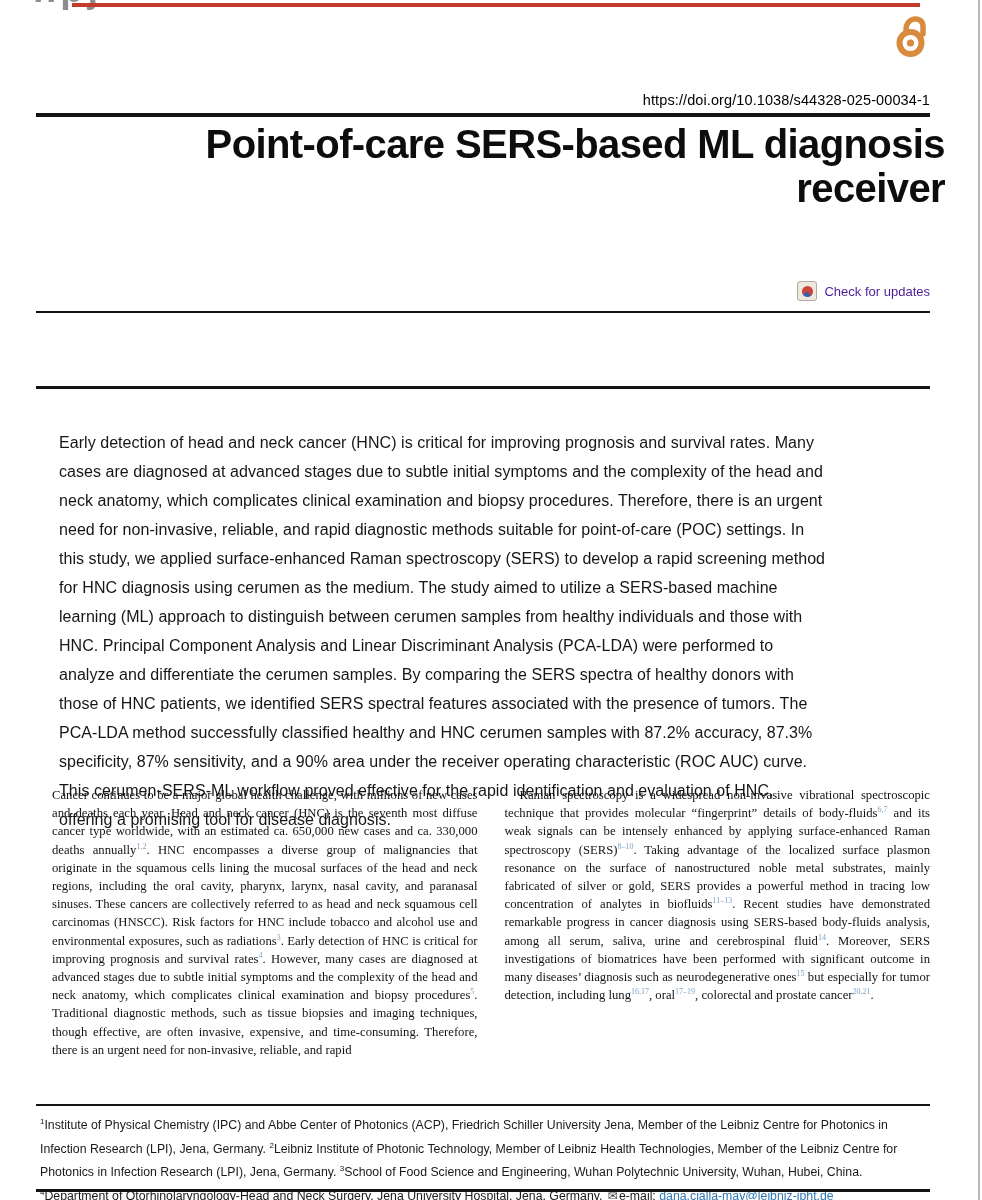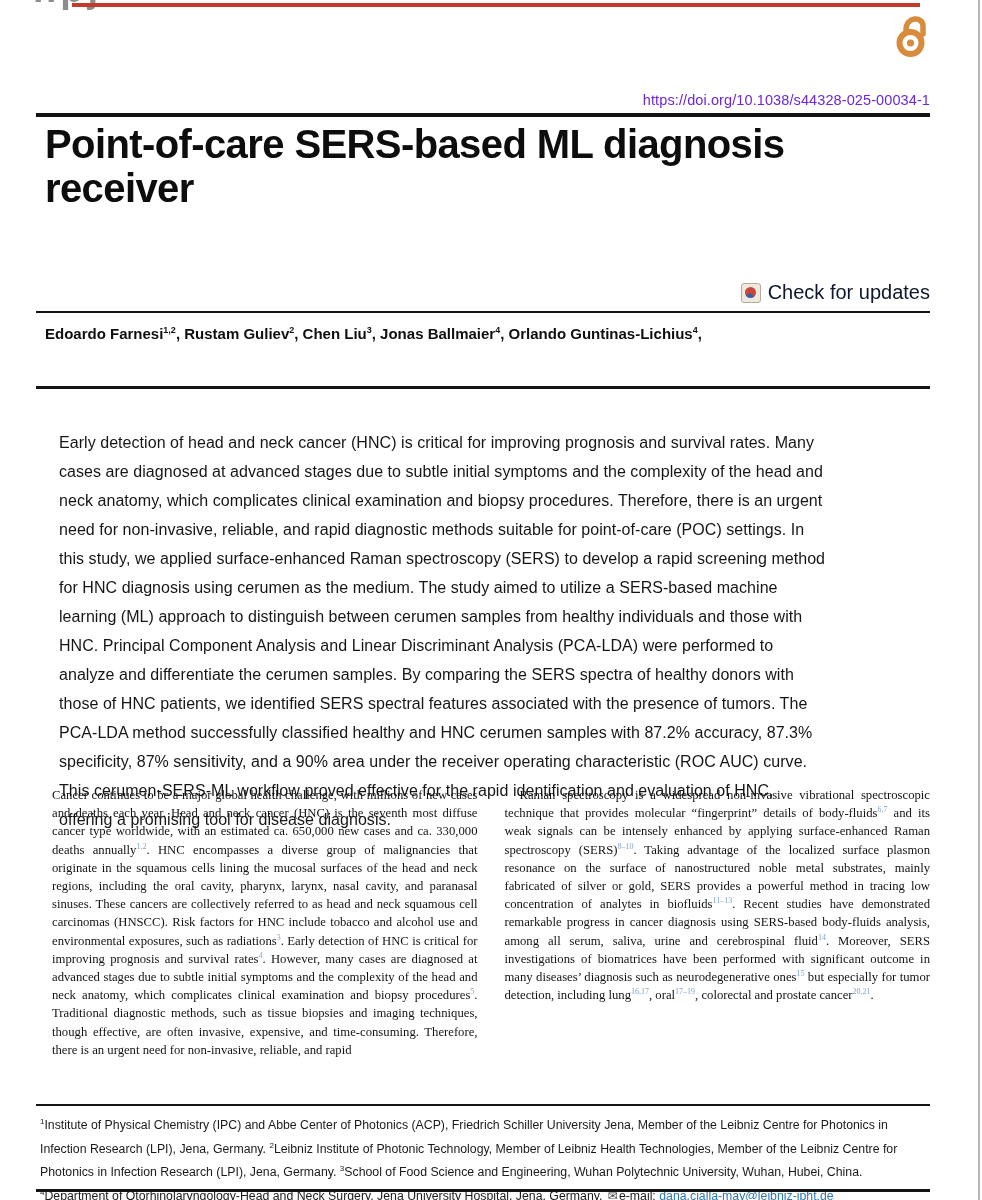--- a/index.html
+++ b/index.html
@@ -25,40 +25,40 @@
     font-size:38px; font-weight:bold; color:#8d8d8d;
     letter-spacing:4px; line-height:38px;
   }
   .accent-line {
     position:absolute; left:72px; top:3px; height:4px; right:62px;
     background:#c23b2b;
   }
   .oa-icon { position:absolute; top:11px; right:52px; width:36px; height:48px; }
   .doi {
     position:absolute; top:92px; right:52px;
-    font-size:14.5px; color:#6d28d9; text-decoration:none;
+    font-size:14.5px; color:#000000; text-decoration:none;
     letter-spacing:0.1px;
   }
   .rule { position:absolute; left:36px; width:894px; background:#141414; }
   .rule-top      { top:113px; height:3.5px; }
   .rule-auth-top { top:311px; height:2px; }
   .rule-auth-bot { top:386px; height:3px; }
   .rule-foot     { top:1104px; height:2px; }
   .rule-bottom   { top:1189px; height:3px; }
 
   
   .title {
     position:absolute; left:45px; top:122px; width:900px;
     font-size:40px; font-weight:bold; line-height:44px;
-    letter-spacing:-0.6px; color:#0d0d0d;
+    letter-spacing:-0.6px; color:#0d0d0d;text-align:right;
   }
   .check-row {
     position:absolute; top:281px; right:52px;
     display:flex; align-items:center; gap:7px;
-    font-size:20px; color:#0f172a;
+    font-size:13px; color:#4c1d95;
   }
   .check-icon {
     width:18px; height:18px; border:1px solid #b0aca0; border-radius:3px;
     background:#eee9dc; display:flex; align-items:center; justify-content:center;
   }
   .check-dot {
     width:11px; height:11px; border-radius:50%;
     background:conic-gradient(from 140deg, #3a5fa8 0 100deg, #c9443a 100deg 360deg);
   }
   .authors {
@@ -124,21 +124,20 @@
 <div class="check-row">
   <span class="check-icon">
       <span class="check-dot"></span>
     </span>
   <span>Check for updates</span>
 </div>
 
 <div class="rule rule-auth-top"></div>
 
 <div class="authors">
-  <div>Edoardo Farnesi<sup>1,2</sup>, Rustam Guliev<sup>2</sup>, Chen Liu<sup>3</sup>, Jonas Ballmaier<sup>4</sup>, Orlando Guntinas-Lichius<sup>4</sup>,</div>
 </div>
 
 <div class="rule rule-auth-bot"></div>
 
 <div class="abstract">Early detection of head and neck cancer (HNC) is critical for improving prognosis and survival rates. Many cases are diagnosed at advanced stages due to subtle initial symptoms and the complexity of the head and neck anatomy, which complicates clinical examination and biopsy procedures. Therefore, there is an urgent need for non-invasive, reliable, and rapid diagnostic methods suitable for point-of-care (POC) settings. In this study, we applied surface-enhanced Raman spectroscopy (SERS) to develop a rapid screening method for HNC diagnosis using cerumen as the medium. The study aimed to utilize a SERS-based machine learning (ML) approach to distinguish between cerumen samples from healthy individuals and those with HNC. Principal Component Analysis and Linear Discriminant Analysis (PCA-LDA) were performed to analyze and differentiate the cerumen samples. By comparing the SERS spectra of healthy donors with those of HNC patients, we identified SERS spectral features associated with the presence of tumors. The PCA-LDA method successfully classified healthy and HNC cerumen samples with 87.2% accuracy, 87.3% specificity, 87% sensitivity, and a 90% area under the receiver operating characteristic (ROC AUC) curve. This cerumen-SERS-ML workflow proved effective for the rapid identification and evaluation of HNC, offering a promising tool for disease diagnosis.</div>
 
 <div class="cols">
   <div class="col">
     <p>Cancer continues to be a major global health challenge, with millions of new cases and deaths each year. Head and neck cancer (HNC) is the seventh most diffuse cancer type worldwide, with an estimated ca. 650,000 new cases and ca. 330,000 deaths annually<sup>1,2</sup>. HNC encompasses a diverse group of malignancies that originate in the squamous cells lining the mucosal surfaces of the head and neck regions, including the oral cavity, pharynx, larynx, nasal cavity, and paranasal sinuses. These cancers are collectively referred to as head and neck squamous cell carcinomas (HNSCC). Risk factors for HNC include tobacco and alcohol use and environmental exposures, such as radiations<sup>3</sup>. Early detection of HNC is critical for improving prognosis and survival rates<sup>4</sup>. However, many cases are diagnosed at advanced stages due to subtle initial symptoms and the complexity of the head and neck anatomy, which complicates clinical examination and biopsy procedures<sup>5</sup>. Traditional diagnostic methods, such as tissue biopsies and imaging techniques, though effective, are often invasive, expensive, and time-consuming. Therefore, there is an urgent need for non-invasive, reliable, and rapid</p>
   </div>

